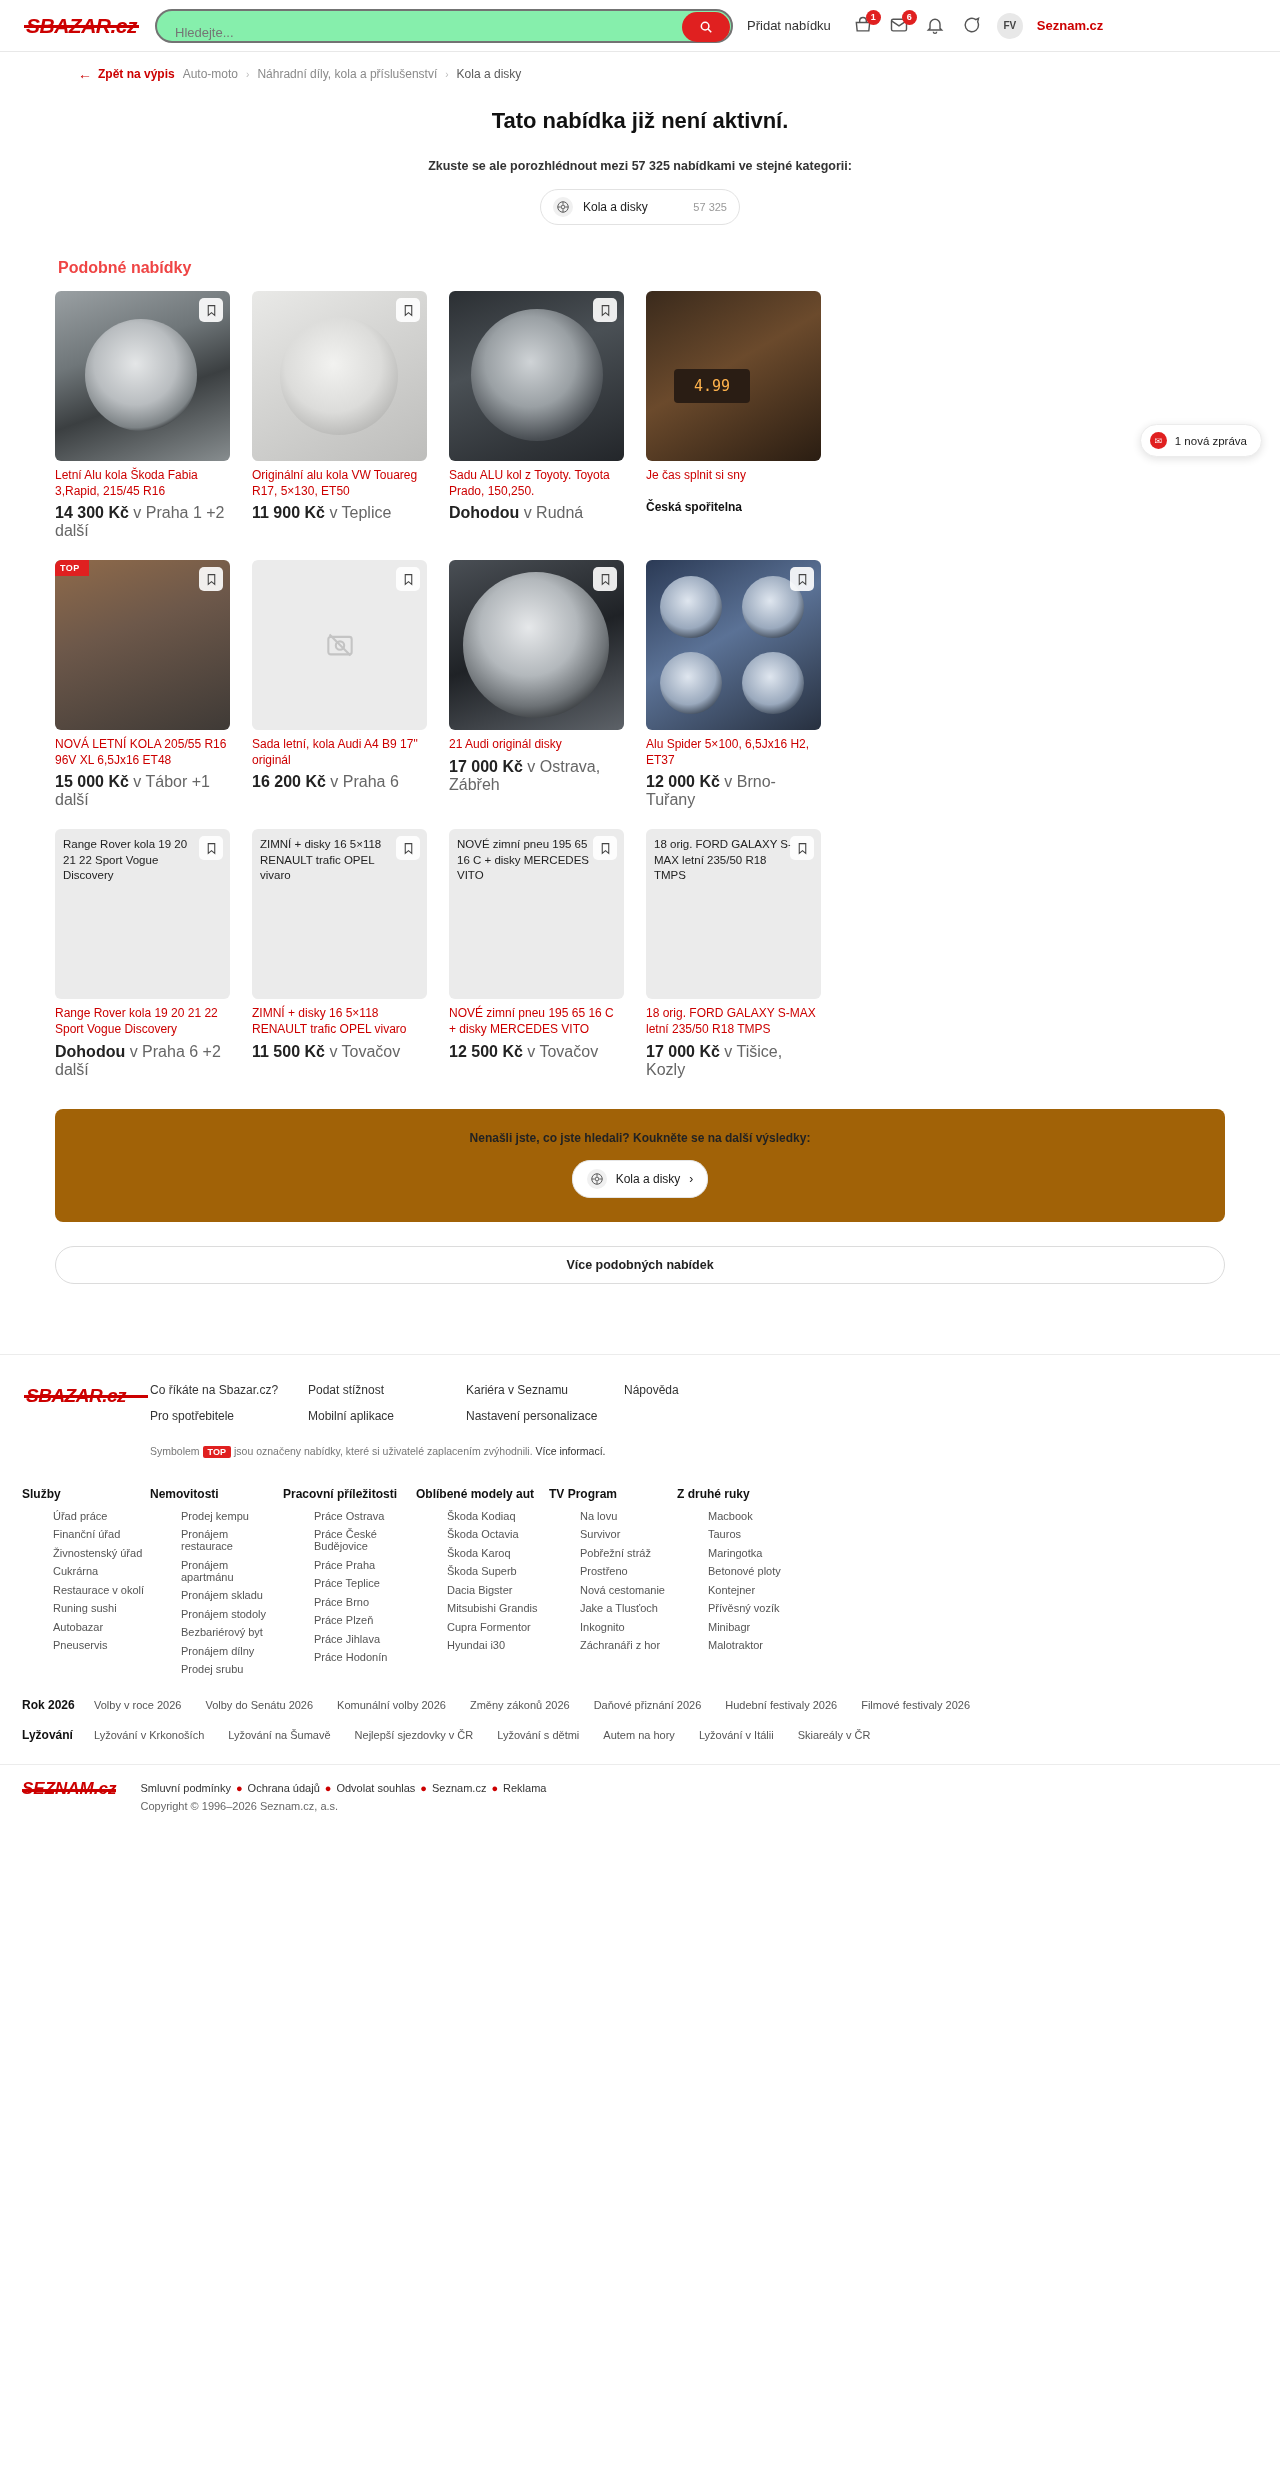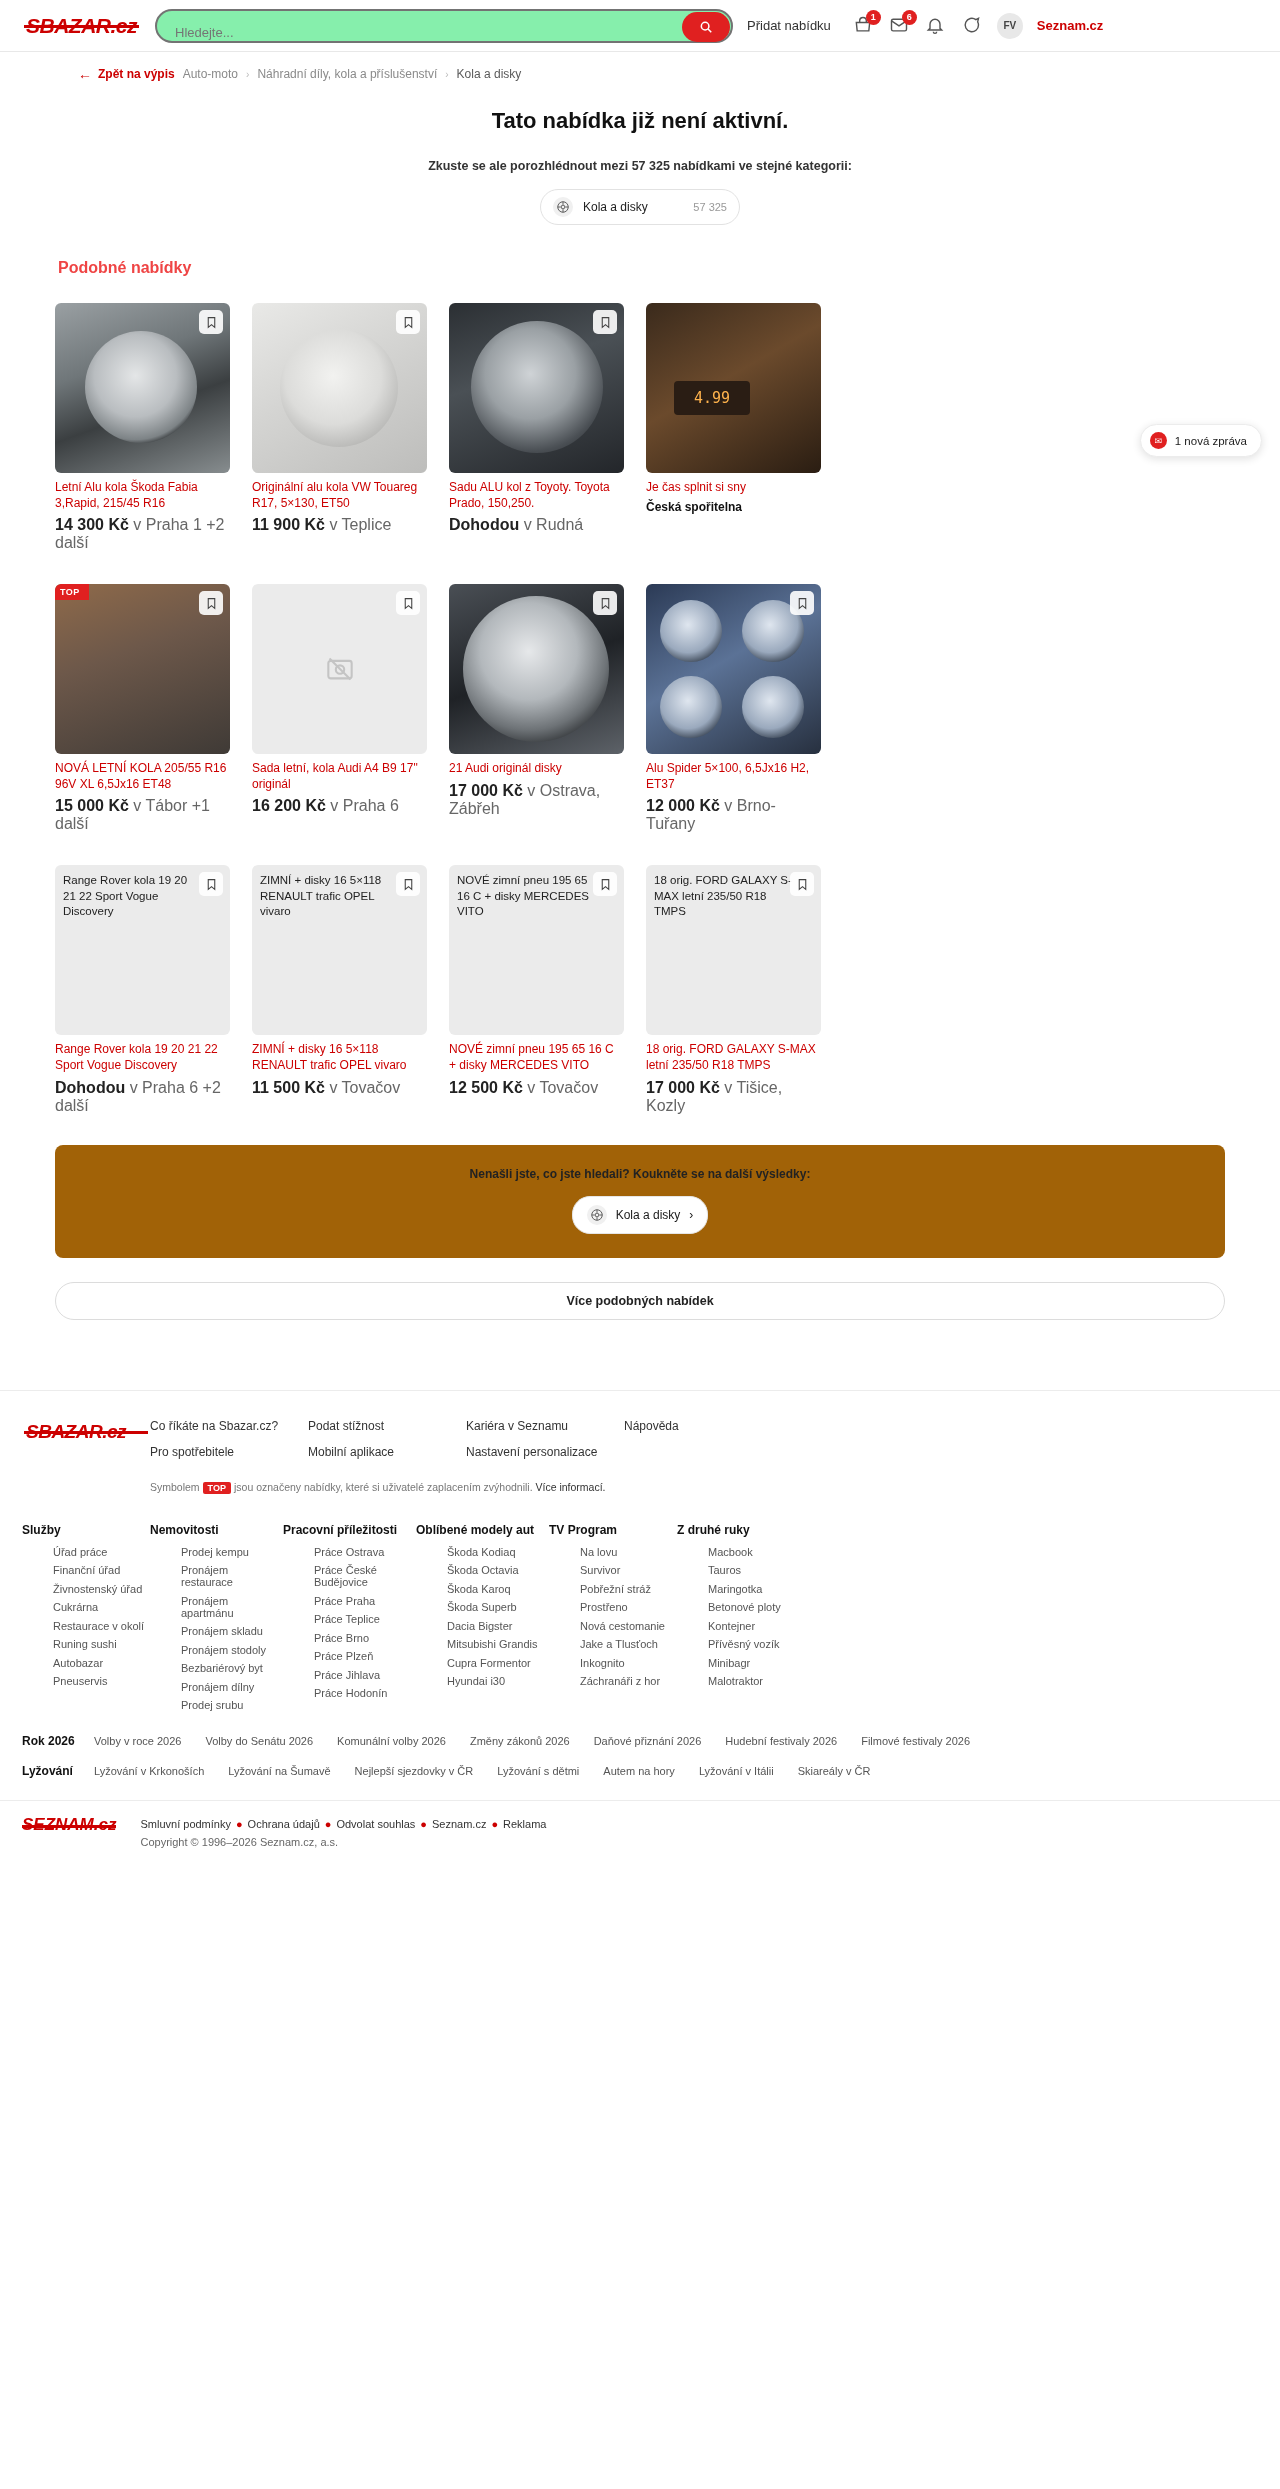--- a/index.html
+++ b/index.html
@@ -112,21 +112,21 @@
 
   
   .sec-title { font-size:16px; font-weight:bold; margin:34px 0 14px 58px; color:#ef4444; }
   .grid {
     display:grid; grid-template-columns:repeat(4, 175px);
     gap:20px 22px; padding:0 0 0 55px;
   }
   .card { width:175px; position:relative; cursor:pointer; }
   .thumb {
     width:175px; height:170px; border-radius:6px; overflow:hidden;
-    position:relative; background:#ebebeb;margin-top:12px;
+    position:relative; background:#ebebeb;
   }
   .thumb .ph-icon {
     position:absolute; left:50%; top:50%; transform:translate(-50%,-50%);
     width:34px; height:28px; color:#c4c4c4;
   }
   .thumb .titleoverlay {
     position:absolute; left:0; top:0; right:0; padding:8px 28px 6px 8px;
     font-size:11.5px; color:#222; line-height:1.35;
   }
   .bookmark {
@@ -159,21 +159,21 @@
   .wheelcircle {
     position:absolute; border-radius:50%;
   }
 
   
   .ad-led {
     position:absolute; left:28px; top:78px; width:76px; height:34px; background:#2a1d14;
     border-radius:4px; display:flex; align-items:center; justify-content:center;
     color:#ffb34d; font-size:15px; font-family:"DejaVu Sans Mono", monospace;
   }
-  .ad-sponsor { font-size:12px; font-weight:bold; color:#111; margin-top:4px; }
+  .ad-sponsor { font-size:12px; font-weight:bold; color:#111; margin-top:16px; }
 
   
   .chat-toast {
     position:absolute; right:18px; top:424px;
     background:#fff; border:1px solid #ececec; border-radius:20px;
     box-shadow:0 2px 8px rgba(0,0,0,0.12);
     display:flex; align-items:center; gap:8px; padding:7px 14px 7px 9px;
     font-size:11.5px; color:#222; z-index:20;
   }
   .chat-toast .dot {

